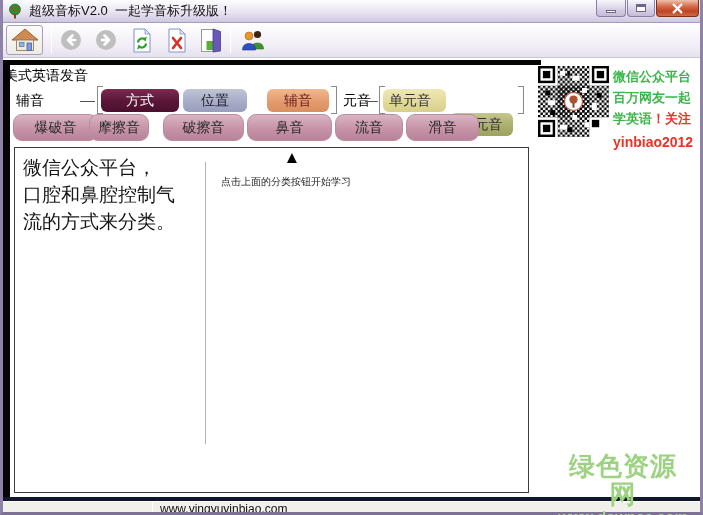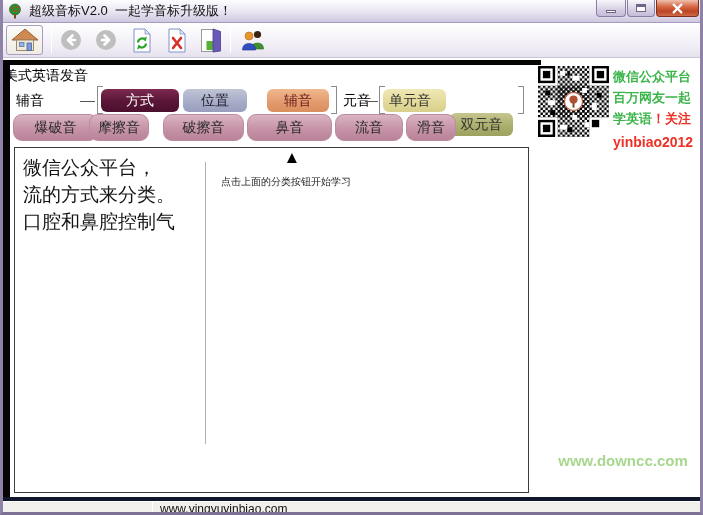--- a/index.html
+++ b/index.html
@@ -80,21 +80,21 @@
     position:absolute; top:114px; height:27px; border:1px solid #bb8ba0; border-radius:9px;
     font-size:14px; color:#2a2a2a; cursor:pointer;
     background: linear-gradient(180deg,#dab4c3,#c693a7 55%,#b9839a);
     display:flex; align-items:center; justify-content:center;
   }
   .sbtn.s1 { left:13px;  width:85px; }
   .sbtn.s2 { left:89px;  width:60px; }
   .sbtn.s3 { left:163px; width:81px; }
   .sbtn.s4 { left:247px; width:85px; }
   .sbtn.s5 { left:335px; width:68px; }
-  .sbtn.s6 { left:406px; width:50px; }
+  .sbtn.s6 { left:406px; width:73px; }
   
   .content-box {
     position:absolute; left:14px; top:147px; width:515px; height:346px;
     background:#fff; border:1px solid #3c3c3c;
   }
   .desc { position:absolute; left:8px; top:6px; font-size:19px; line-height:27px;
     color:#141414; font-family:"DejaVu Serif","Liberation Serif",serif; }
   .vdivider { position:absolute; left:190px; top:14px; width:1px; height:282px; background:#b2b2b2; }
   .up-arrow { position:absolute; left:255px; top:0px; width:44px; text-align:center;
     font-size:17px; color:#000; line-height:20px; }
@@ -229,22 +229,22 @@
 <button class="sbtn s1">爆破音</button>
 <button class="sbtn s2">摩擦音</button>
 <button class="sbtn s3">破擦音</button>
 <button class="sbtn s4">鼻音</button>
 <button class="sbtn s5">流音</button>
 <button class="sbtn s6">滑音</button>
 
 <div class="content-box">
   <div class="desc">
     <div>微信公众平台，</div>
+    <div>口腔和鼻腔控制气</div>
     <div>流的方式来分类。</div>
-    <div>口腔和鼻腔控制气</div>
   </div>
   <div class="vdivider"></div>
   <div class="up-arrow">▲</div>
   <div class="hint">点击上面的分类按钮开始学习</div>
 </div>
 
 <div class="qr">
   <svg width="71" height="73" viewBox="0 0 29 29">
     <defs>
       <pattern id="qm" width="2" height="2" patternUnits="userSpaceOnUse">
@@ -285,20 +285,21 @@
 </div>
 
 <div class="qr-caption">
   <div class="green">微信公众平台</div>
   <div class="green">百万网友一起</div>
   <div><span class="green">学英语</span><span class="red">！关注</span></div>
   <div class="red uid">yinbiao2012</div>
 </div>
 
 <div class="watermark">
+  <div class="wname">绿色资源网</div>
   <div class="wurl">www.downcc.com</div>
 </div>
 
 <div class="statusbar">
   <div class="sb-sep"></div>
   <div class="sb-text">www.yingyuyinbiao.com</div>
 </div>
 
 <div class="frame"></div>
 

